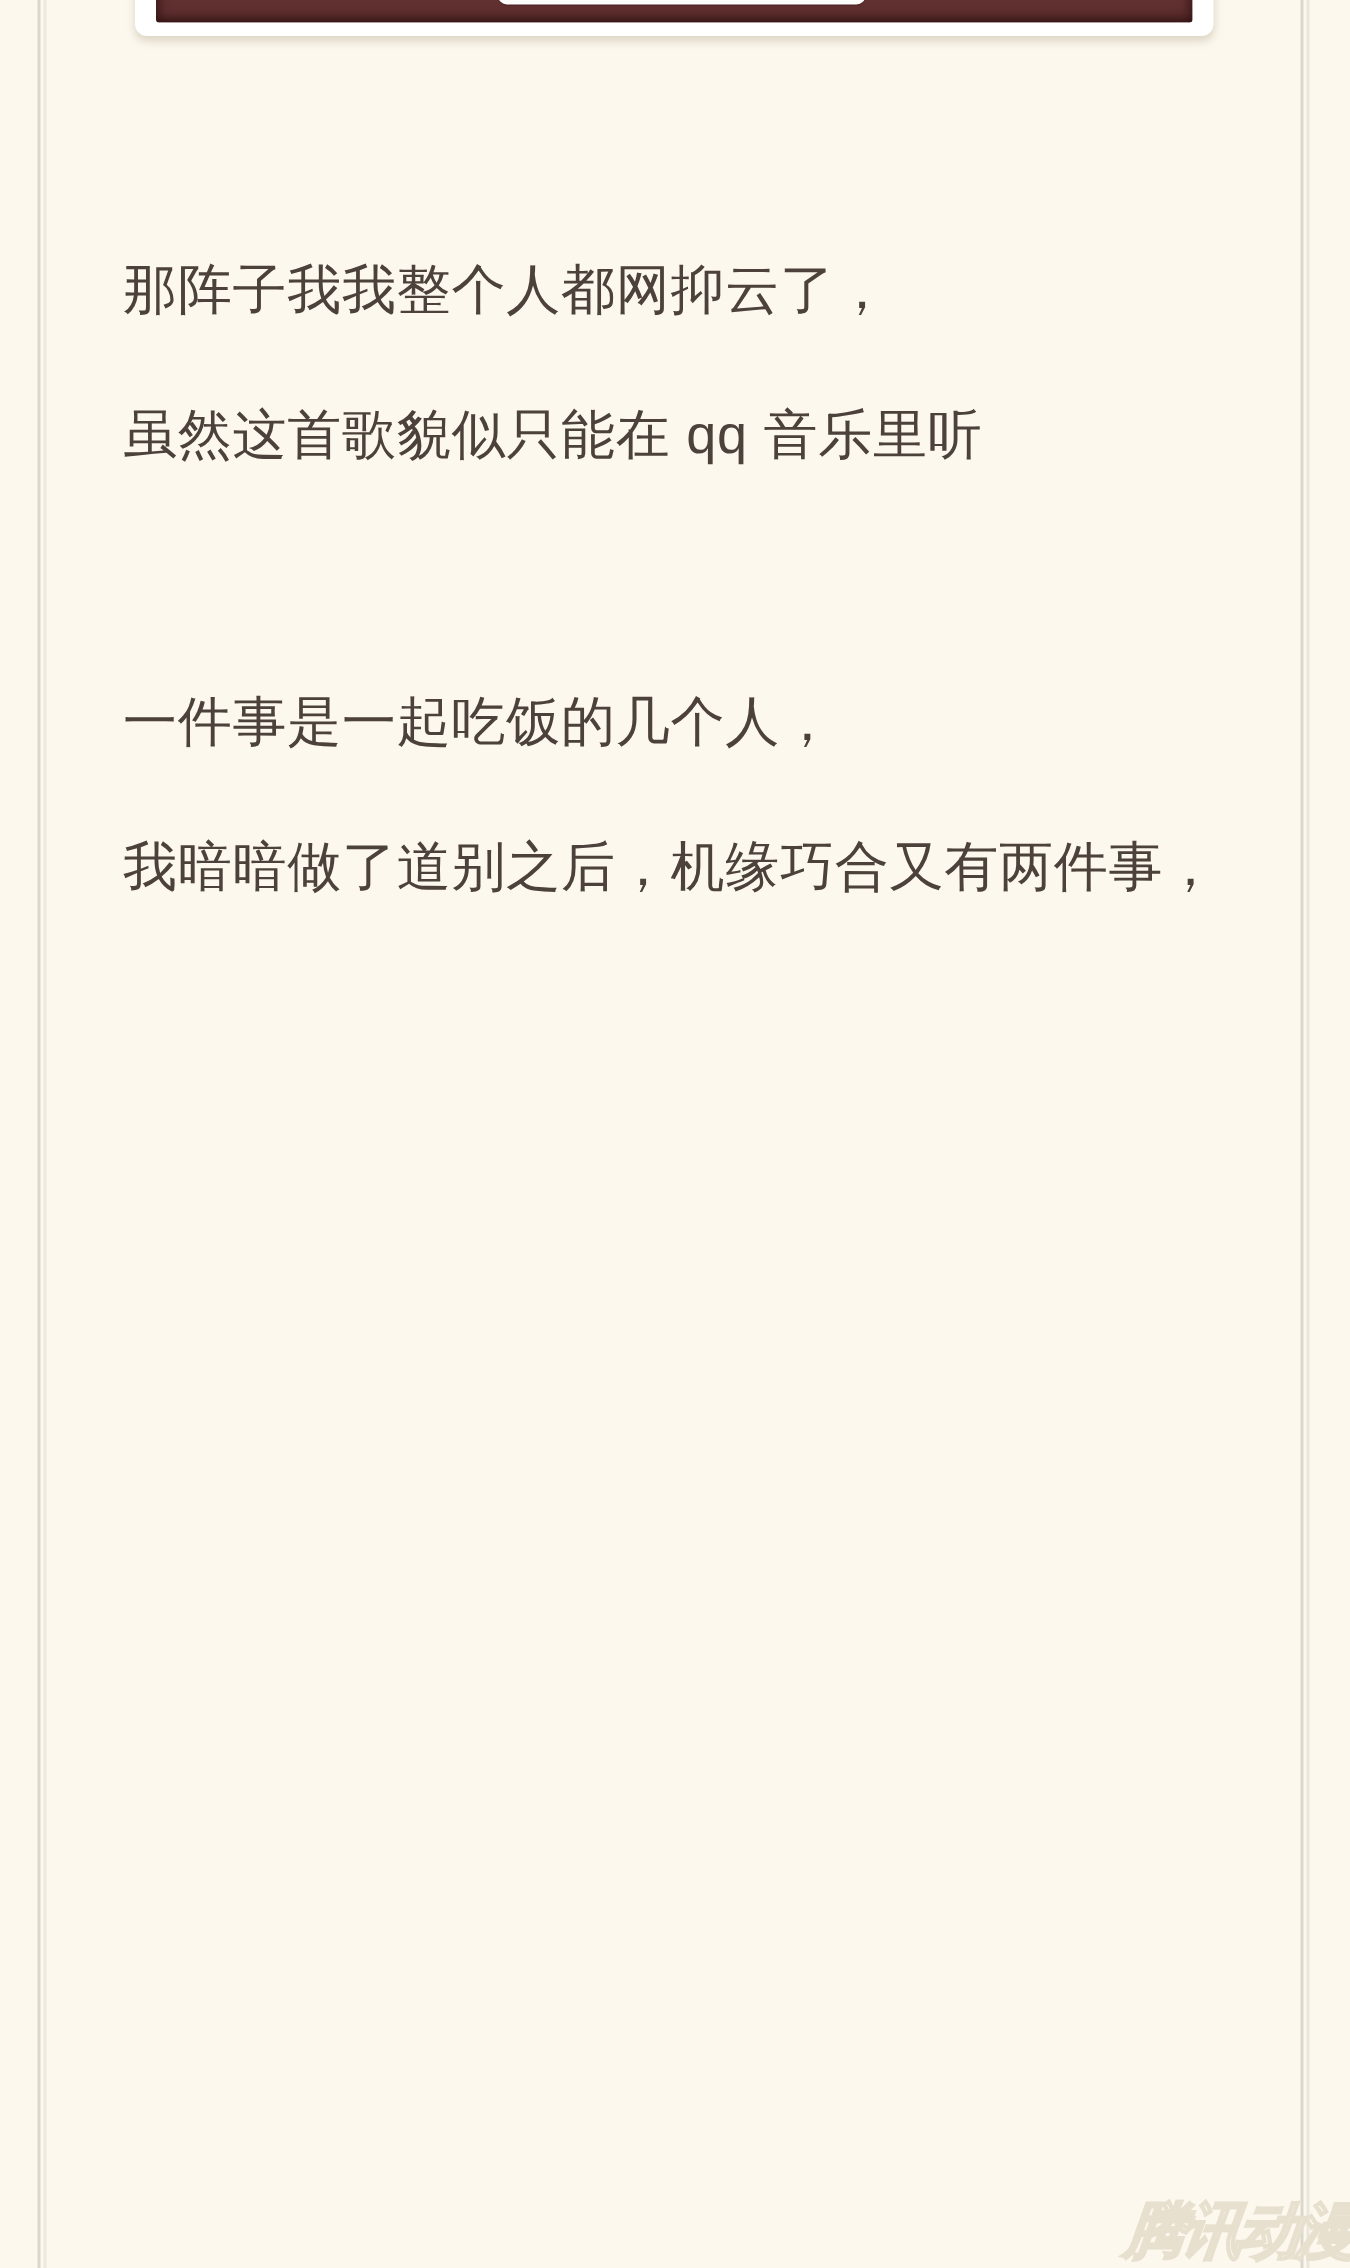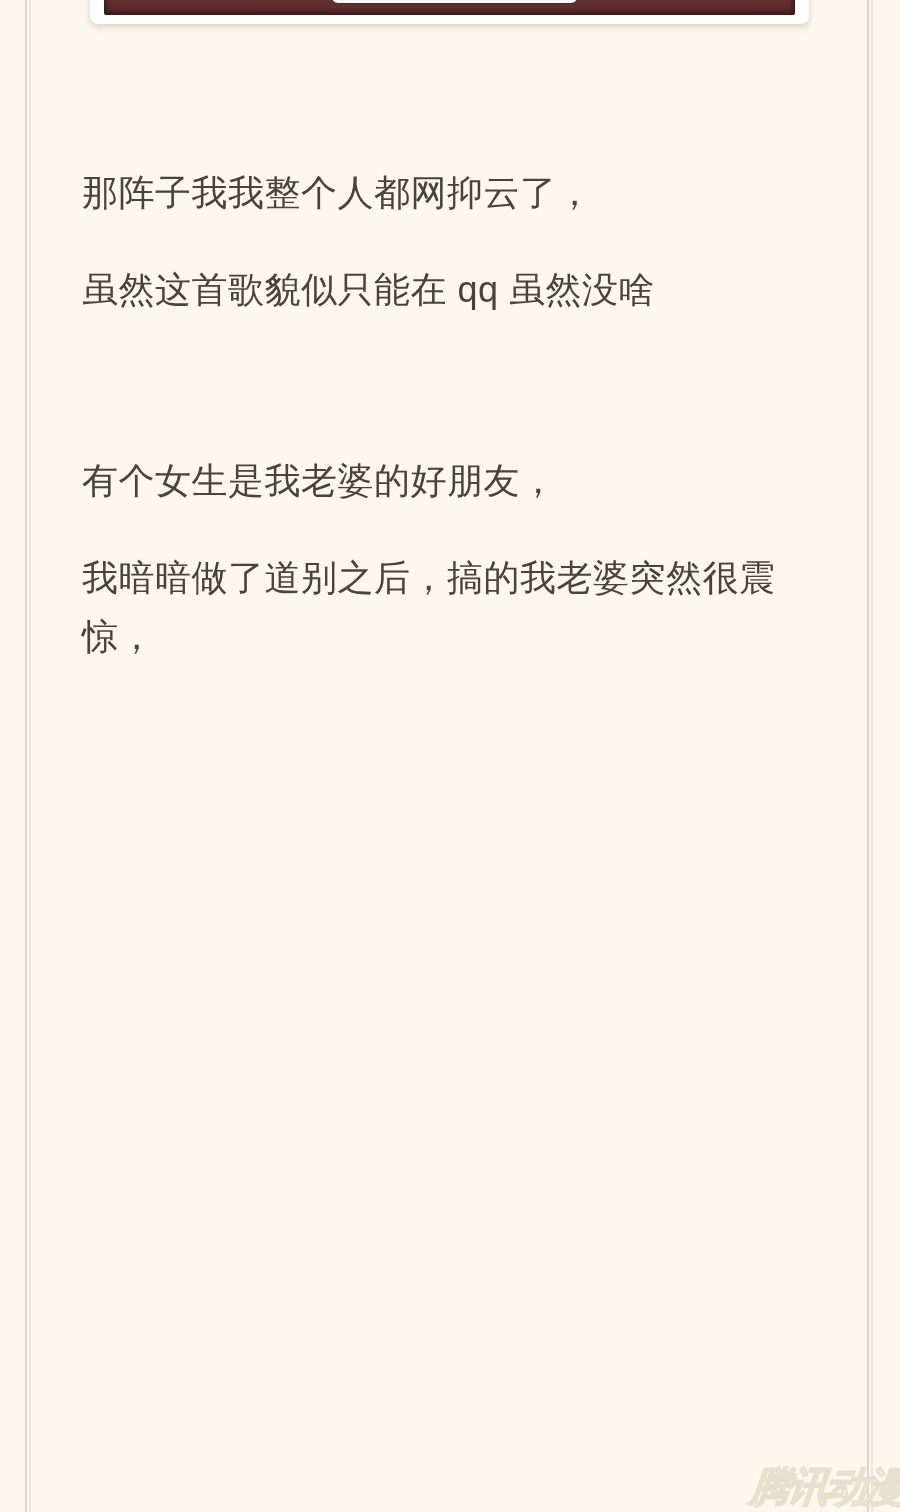--- a/index.html
+++ b/index.html
@@ -117,22 +117,22 @@
   <div class="vline vl-right-light"></div>
 
   <div class="comic-card">
     <div class="comic-banner">
       <div class="speech-bubble-remnant"></div>
     </div>
   </div>
 
   <div class="content">
     <p>那阵子我我整个人都网抑云了，</p>
-    <p>虽然这首歌貌似只能在 qq 虽然没啥</p>
+    <p>虽然这首歌貌似只能在 qq 音乐里听</p>
     <div class="spacer-small"></div>
-    <p>有个女生是我老婆的好朋友，</p>
-    <p>我暗暗做了道别之后，搞的我老婆突然很震惊，</p>
+    <p>一件事是一起吃饭的几个人，</p>
+    <p>我暗暗做了道别之后，机缘巧合又有两件事，</p>
     <div class="spacer-large"></div>
   </div>
 
   <div class="watermark">腾讯动漫</div>
 
 </div>
 
 </body></html>

